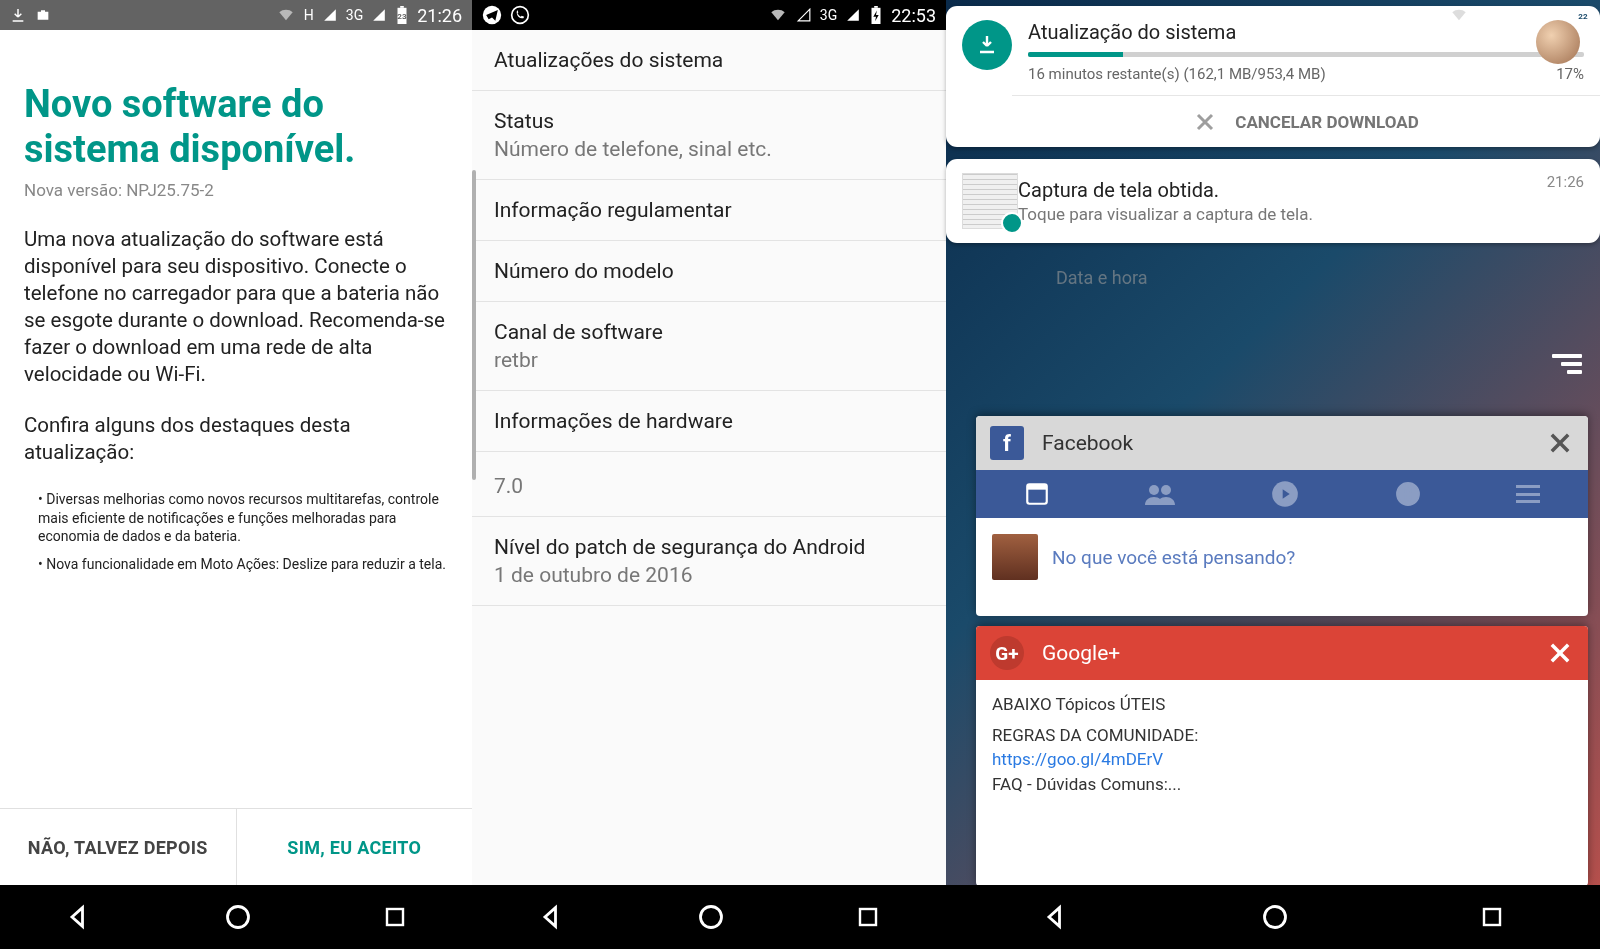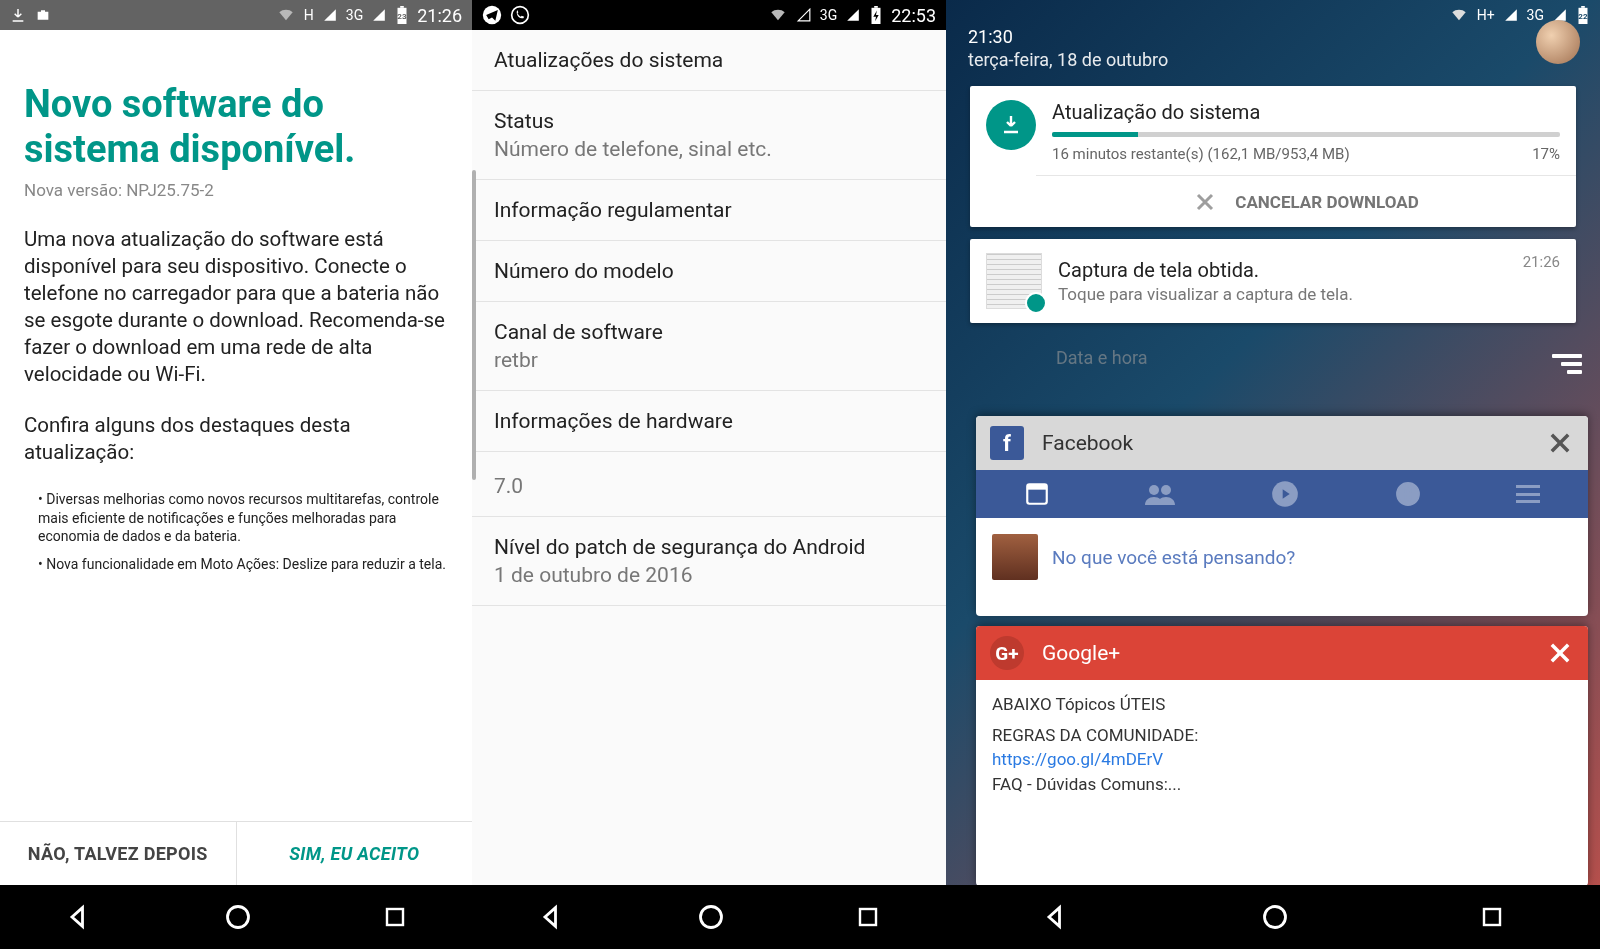--- a/index.html
+++ b/index.html
@@ -17,53 +17,53 @@
   .sb2 { background: #000; }
   .sb3 { background: transparent; position: absolute; top: 0; left: 0; right: 0; z-index: 30; }
 
   
   .col1 .body { flex: 1; padding: 22px 24px 0 24px; color: #222; overflow: hidden; }
   .col1 h1 { color: #009688; font-weight: 700; font-size: 38px; line-height: 1.18; margin-top: 30px; margin-bottom: 8px; }
   .col1 .version { color: #888; font-size: 17px; margin-bottom: 26px; }
   .col1 p { font-size: 20.5px; line-height: 1.32; margin-bottom: 24px; }
   .col1 .bullets { font-size: 14px; line-height: 1.32; }
   .col1 .bullet { margin-bottom: 10px; padding-left: 14px; }
-  .col1 .actions { display: flex; border-top: 1px solid #e0e0e0; height: 64px; }
+  .col1 .actions { display: flex; border-top: 1px solid #e0e0e0; height: 77px; }
   .col1 .actions .btn { flex: 1; display: flex; align-items: center; justify-content: center; font-weight: 700; font-size: 18px; letter-spacing: .3px; }
   .col1 .actions .btn.decline { color: #444; border-right: 1px solid #e0e0e0; }
-  .col1 .actions .btn.accept { color: #009688; font-style: italic; }
+  .col1 .actions .btn.accept { color: #009688; }
 
   
   .col2 { background: #fafafa; }
   .col2 .toolbar { height: 80px; background: #263238; color: #fff; display: flex; align-items: center; gap: 28px; padding: 0 20px; font-size: 27px; }
   .hamburger { width: 24px; height: 18px; display: flex; flex-direction: column; justify-content: space-between; }
   .hamburger span { height: 3px; background: #fff; border-radius: 1px; }
   .settings-list { flex: 1; background: #fafafa; overflow: hidden; }
   .setting { padding: 18px 22px; border-bottom: 1px solid #e3e3e3; }
   .setting .title { font-size: 21px; color: #222; }
   .setting .sub { font-size: 21px; color: #777; margin-top: 4px; }
   .scroll-hint { position: absolute; top: 170px; left: 0; width: 4px; height: 310px; background: #b0b0b0; border-radius: 2px; }
 
   
   .col3 { background: linear-gradient(135deg, #0a2a4a 0%, #1a4a6a 40%, #c0504a 100%); position: relative; }
   .shade-header { padding: 26px 22px 10px 22px; color: #fff; }
   .shade-header .time { font-size: 18px; margin-bottom: 2px; }
   .shade-header .date { font-size: 18px; opacity: .9; }
   .avatar { position: absolute; top: 20px; right: 20px; width: 44px; height: 44px; border-radius: 50%; background: radial-gradient(circle at 35% 35%, #f0d0b0, #a07050); }
-  .notif-card { background: #fff; margin: 6px 24px; border-radius: 2px; box-shadow: 0 2px 4px rgba(0,0,0,.3); }
+  .notif-card { background: #fff; margin: 6px 0; border-radius: 11px; box-shadow: 0 2px 4px rgba(0,0,0,.3); }
   .notif1 { display: flex; padding: 14px 16px 0 16px; }
   .dl-icon { width: 50px; height: 50px; border-radius: 50%; background: #009688; display: flex; align-items: center; justify-content: center; flex-shrink: 0; margin-right: 16px; }
   .notif1 .content { flex: 1; }
   .notif1 .ntitle { font-size: 20px; color: #222; margin-bottom: 8px; }
   .progress-track { height: 5px; background: #d0d0d0; border-radius: 2px; overflow: hidden; }
   .progress-fill { height: 100%; width: 17%; background: #009688; }
   .progress-row { display: flex; justify-content: space-between; align-items: center; font-size: 15px; color: #666; margin-top: 8px; margin-bottom: 12px; }
   .cancel-row { border-top: 1px solid #e6e6e6; height: 52px; display: flex; align-items: center; justify-content: center; gap: 18px; color: #757575; font-weight: 700; font-size: 17px; margin-left: 66px; }
   .cancel-row svg { fill: #9e9e9e; }
-  .notif2 { display: flex; align-items: center; padding: 14px 16px; gap: 16px; }
+  .notif2 { display: flex; align-items: center; padding: 14px 16px; }
   .thumb { width: 56px; height: 56px; background: #f0f0f0; border: 1px solid #dcdcdc; position: relative; flex-shrink: 0; }
   .thumb::before { content: ""; display: block; width: 100%; height: 100%; background: repeating-linear-gradient(#ccc 0, #ccc 1px, transparent 1px, transparent 5px); }
   .thumb .badge { position: absolute; bottom: -6px; right: -6px; width: 22px; height: 22px; border-radius: 50%; background: #009688; border: 2px solid #fff; }
   .notif2 .ntitle { font-size: 20px; color: #222; }
   .notif2 .nsub { font-size: 17px; color: #777; margin-top: 2px; }
   .notif2 .ntime { font-size: 15px; color: #888; margin-left: auto; align-self: flex-start; }
 
   .shade-handle { position: absolute; right: 18px; top: 354px; width: 30px; height: 22px; }
   .shade-handle span { display: block; background: #fff; height: 4px; margin-bottom: 4px; border-radius: 1px; }
   .shade-handle span:nth-child(1){ width: 100%; margin-left: 0; }
@@ -254,24 +254,20 @@
         </svg>
       <svg width="14" height="18" viewBox="0 0 14 20">
           <rect x="2" y="2" width="10" height="18" fill="#fff"></rect>
           <rect x="5" y="0" width="4" height="2" fill="#fff"></rect>
           <text x="7" y="14" font-size="9" fill="#1a4a6a" text-anchor="middle" font-weight="700">22</text>
         </svg>
       <div class="avatar"></div>
     </div>
   </div>
 
-  <div class="shade-header">
-    <div class="time">21:30</div>
-    <div class="date">terça-feira, 18 de outubro</div>
-  </div>
 
   <div class="notif-card">
     <div class="notif1">
       <div class="dl-icon">
         <svg width="24" height="24" viewBox="0 0 24 24" fill="#fff">
             <path d="M12 3v10m0 0l-4-4m4 4l4-4M5 19h14" stroke="#fff" stroke-width="2.4" fill="none"></path>
           </svg>
       </div>
       <div class="content">
         <div class="ntitle">Atualização do sistema</div>

